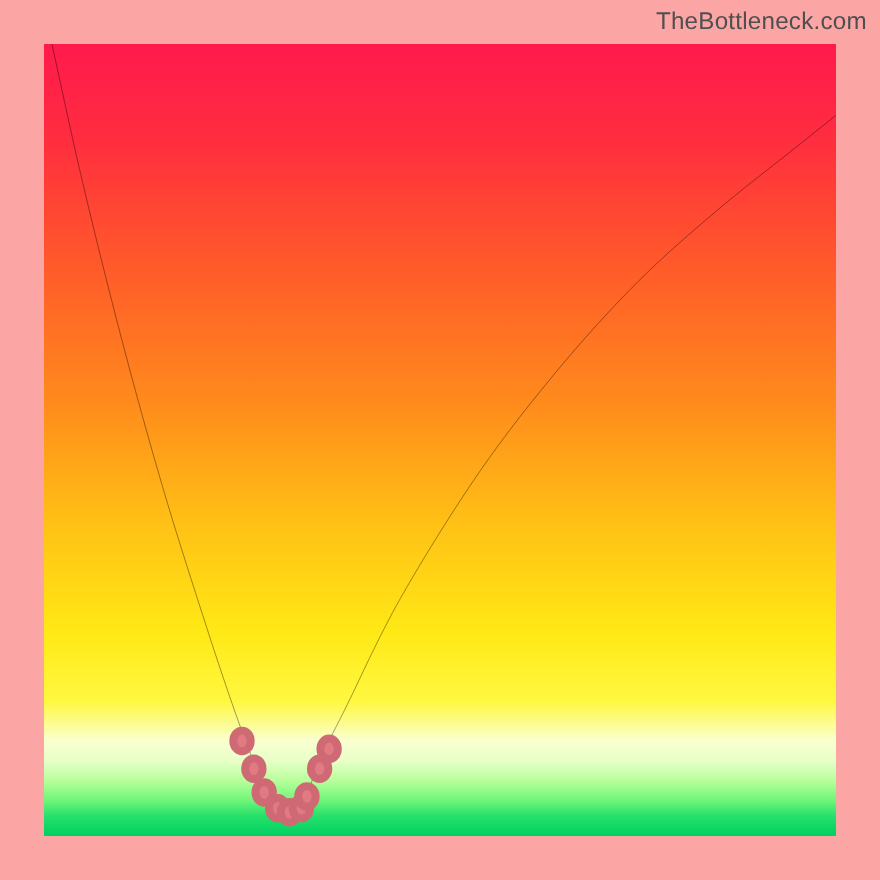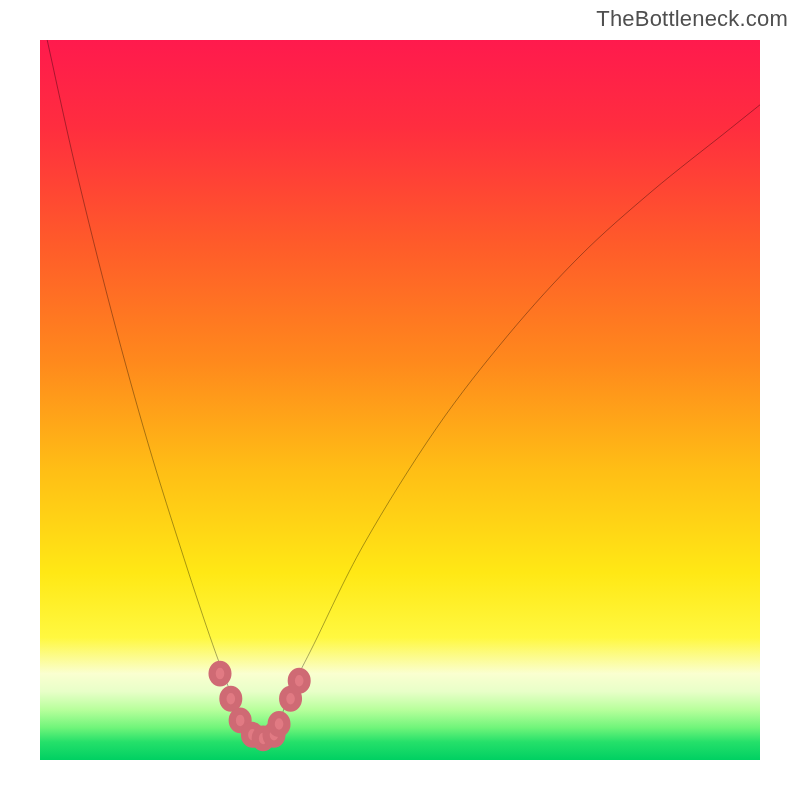--- a/index.html
+++ b/index.html
@@ -10,21 +10,21 @@
     background: #000;
     overflow: hidden;
     font-family: Arial, Helvetica, sans-serif;
   }
   .frame {
     position: absolute;
     top: 0;
     left: 0;
     width: 800px;
     height: 800px;
-    background: #ffffff;
+    background: #fca5a5;
   }
   .plot-area {
     position: absolute;
     top: 40px;
     left: 40px;
     width: 720px;
     height: 720px;
     overflow: hidden;
   }
   .gradient-bg {

